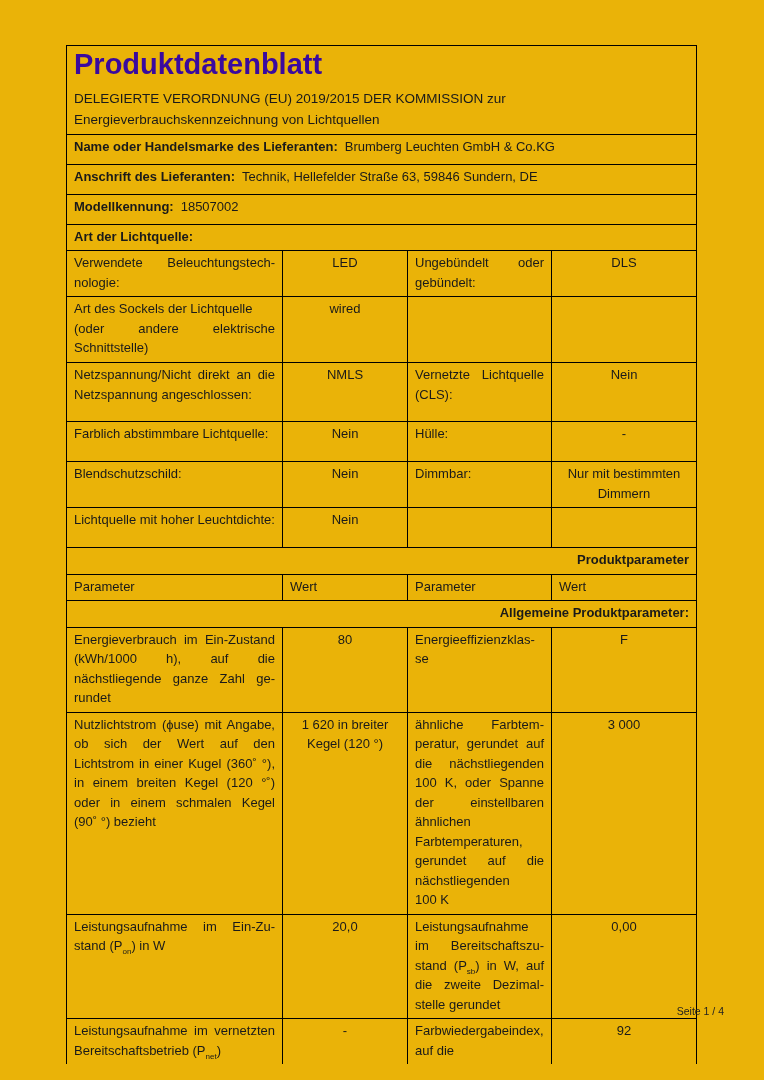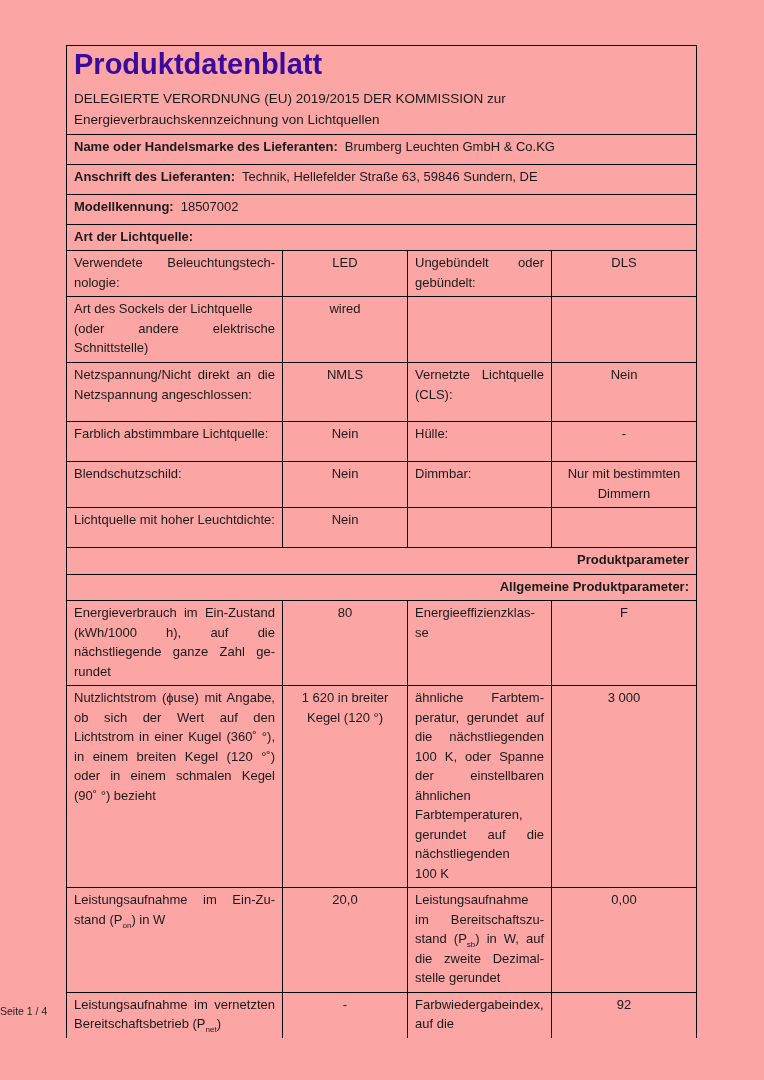--- a/index.html
+++ b/index.html
@@ -6,21 +6,21 @@
     margin: 0;
     padding: 0;
     background: #ffffff;
     font-family: "Liberation Sans", "DejaVu Sans", sans-serif;
     color: #1a1a1a;
   }
   .page {
     position: relative;
     width: 764px;
     height: 1080px;
-    background: #fca5a5;
+    background: #eab308;
     overflow: hidden;
   }
   table.sheet {
     position: absolute;
     left: 66px;
     top: 45px;
     width: 630px;
     border-collapse: collapse;
     table-layout: fixed;
     font-size: 13px;
@@ -60,21 +60,21 @@
     padding: 1px 4px 2px 4px;
   }
   .col-head td { padding: 1px 7px 2px 7px; }
   .pgap { }
   sub { font-size: 0.62em; line-height: 0; }
   .footer {
     position: absolute;
     top: 1005px;
     left: 0;
     width: 724px;
-    text-align: left;
+    text-align: right;
     font-size: 10.5px;
     color: #222;
   }
 </style>
 </head>
 <body>
 
 <div class="page">
 
   <table class="sheet">
@@ -150,20 +150,26 @@
     <tr style="height:40px">
       <td class="param">Lichtquelle mit hoher Leucht­dichte:</td>
       <td class="value">Nein</td>
       <td class="param"></td>
       <td class="value"></td>
     </tr>
 
     <tr>
       <td colspan="4" class="section-head">Produktparameter</td>
     </tr>
+    <tr class="col-head">
+      <td>Parameter</td>
+      <td>Wert</td>
+      <td>Parameter</td>
+      <td>Wert</td>
+    </tr>
     <tr>
       <td colspan="4" class="section-head">Allgemeine Produktparameter:</td>
     </tr>
 
     <tr style="height:79px">
       <td class="param">Energieverbrauch im Ein-Zu­stand (kWh/1000 h), auf die nächstliegende ganze Zahl ge­rundet</td>
       <td class="value">80</td>
       <td class="param">Energieeffizienzklas­se</td>
       <td class="value">F</td>
     </tr>

